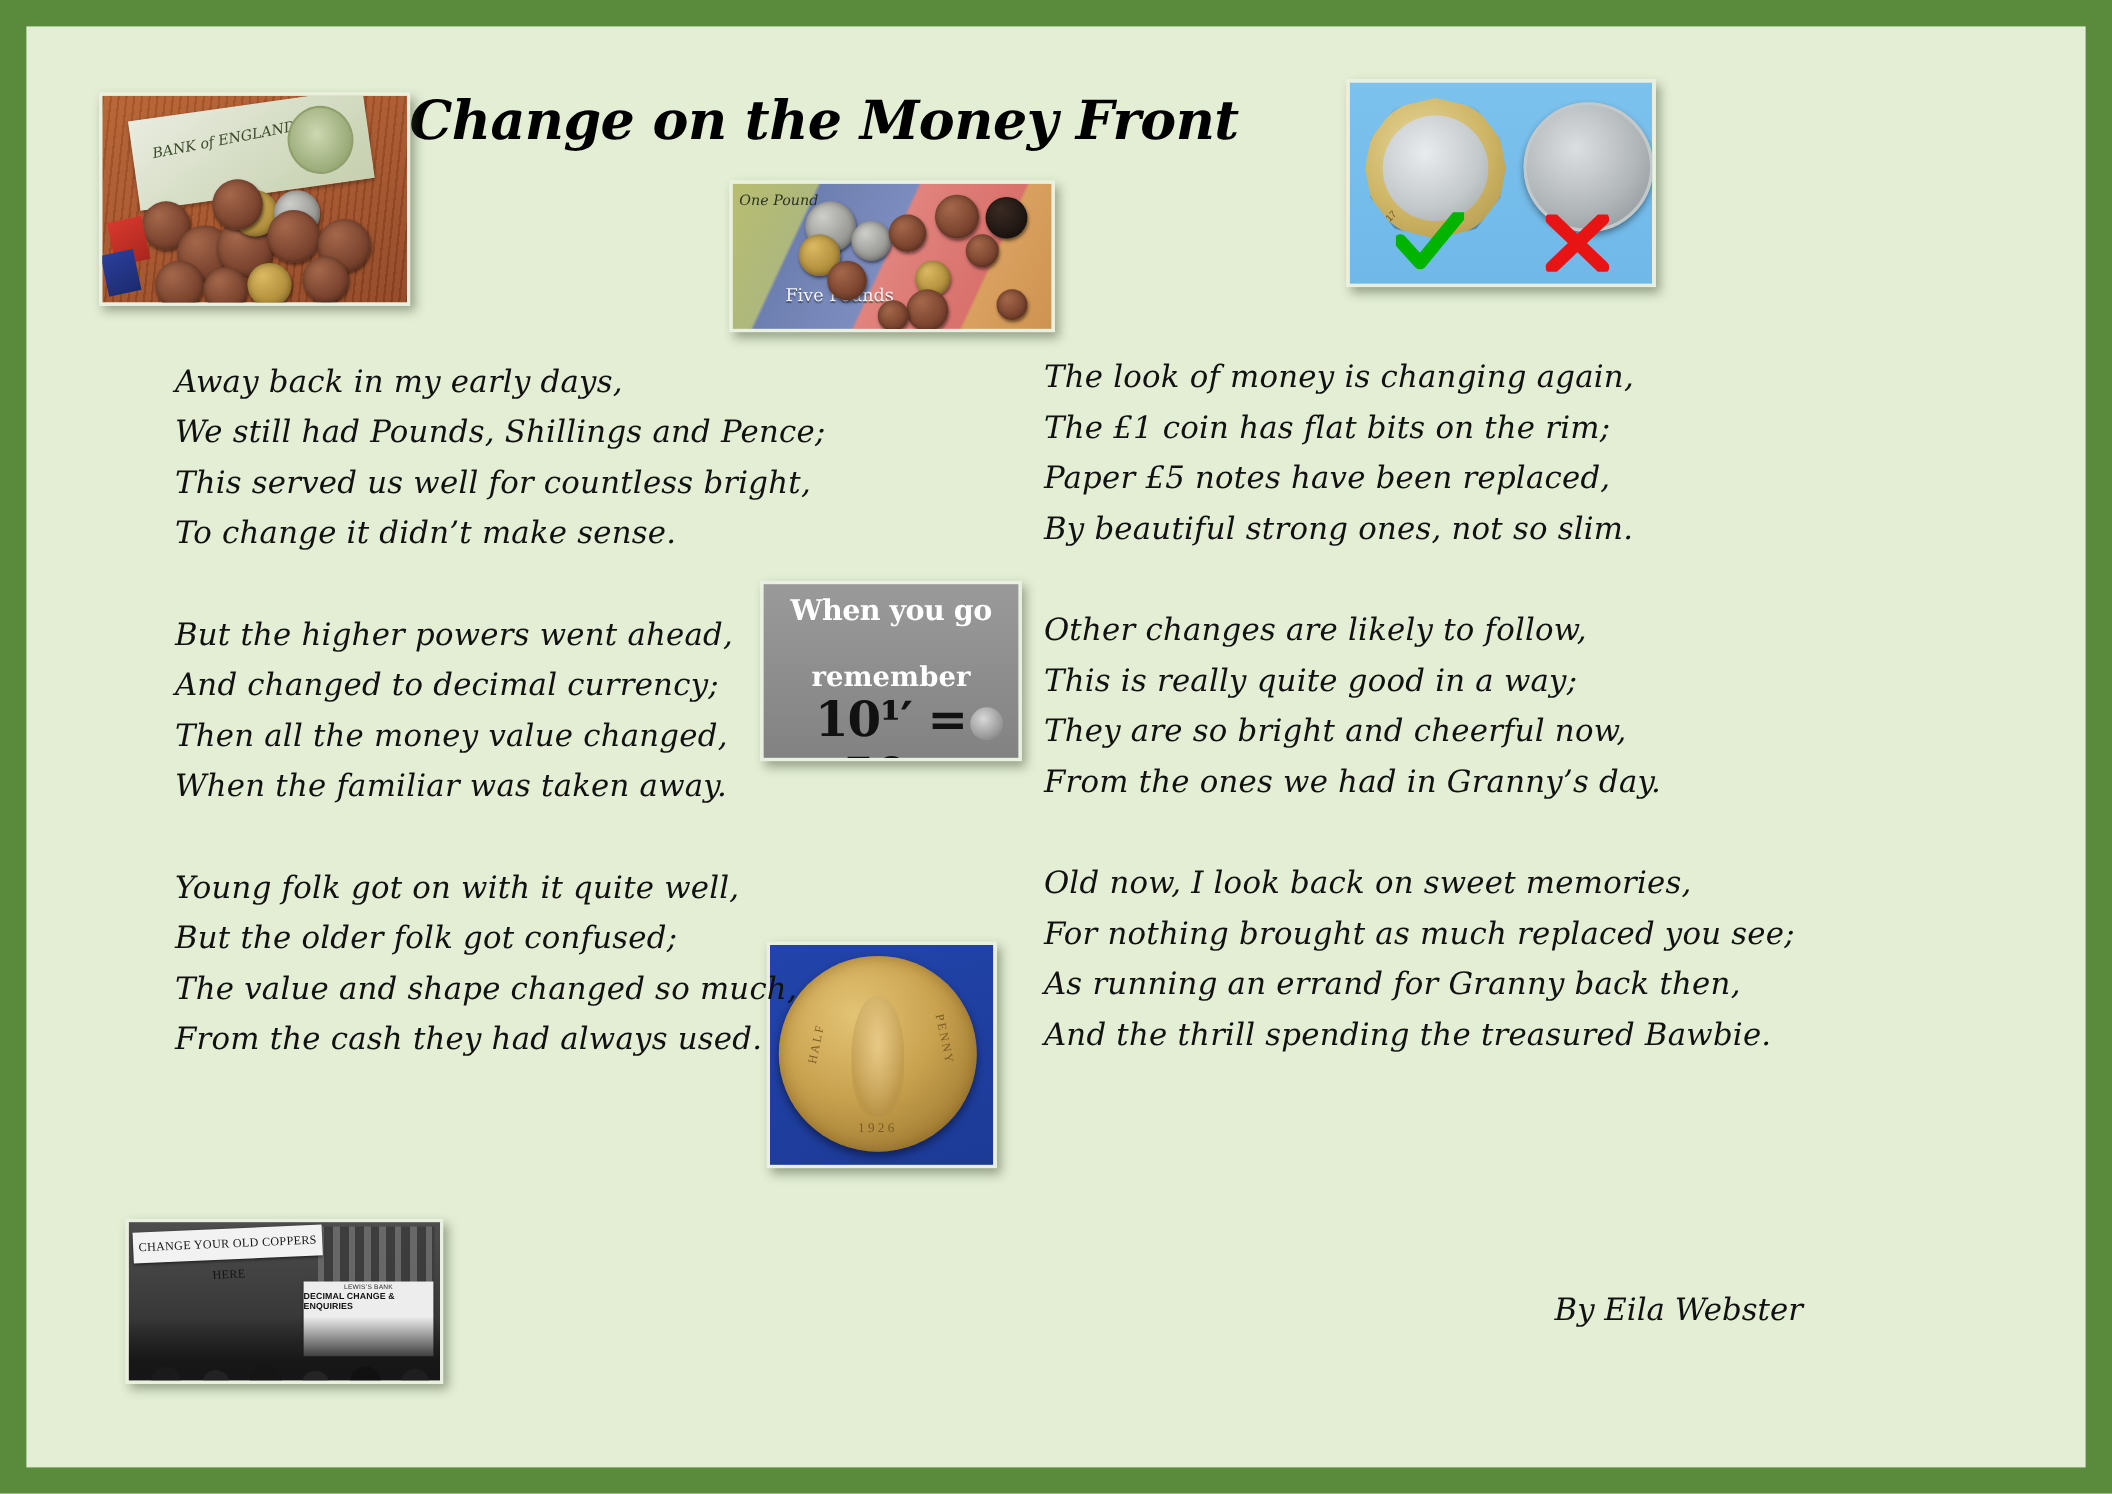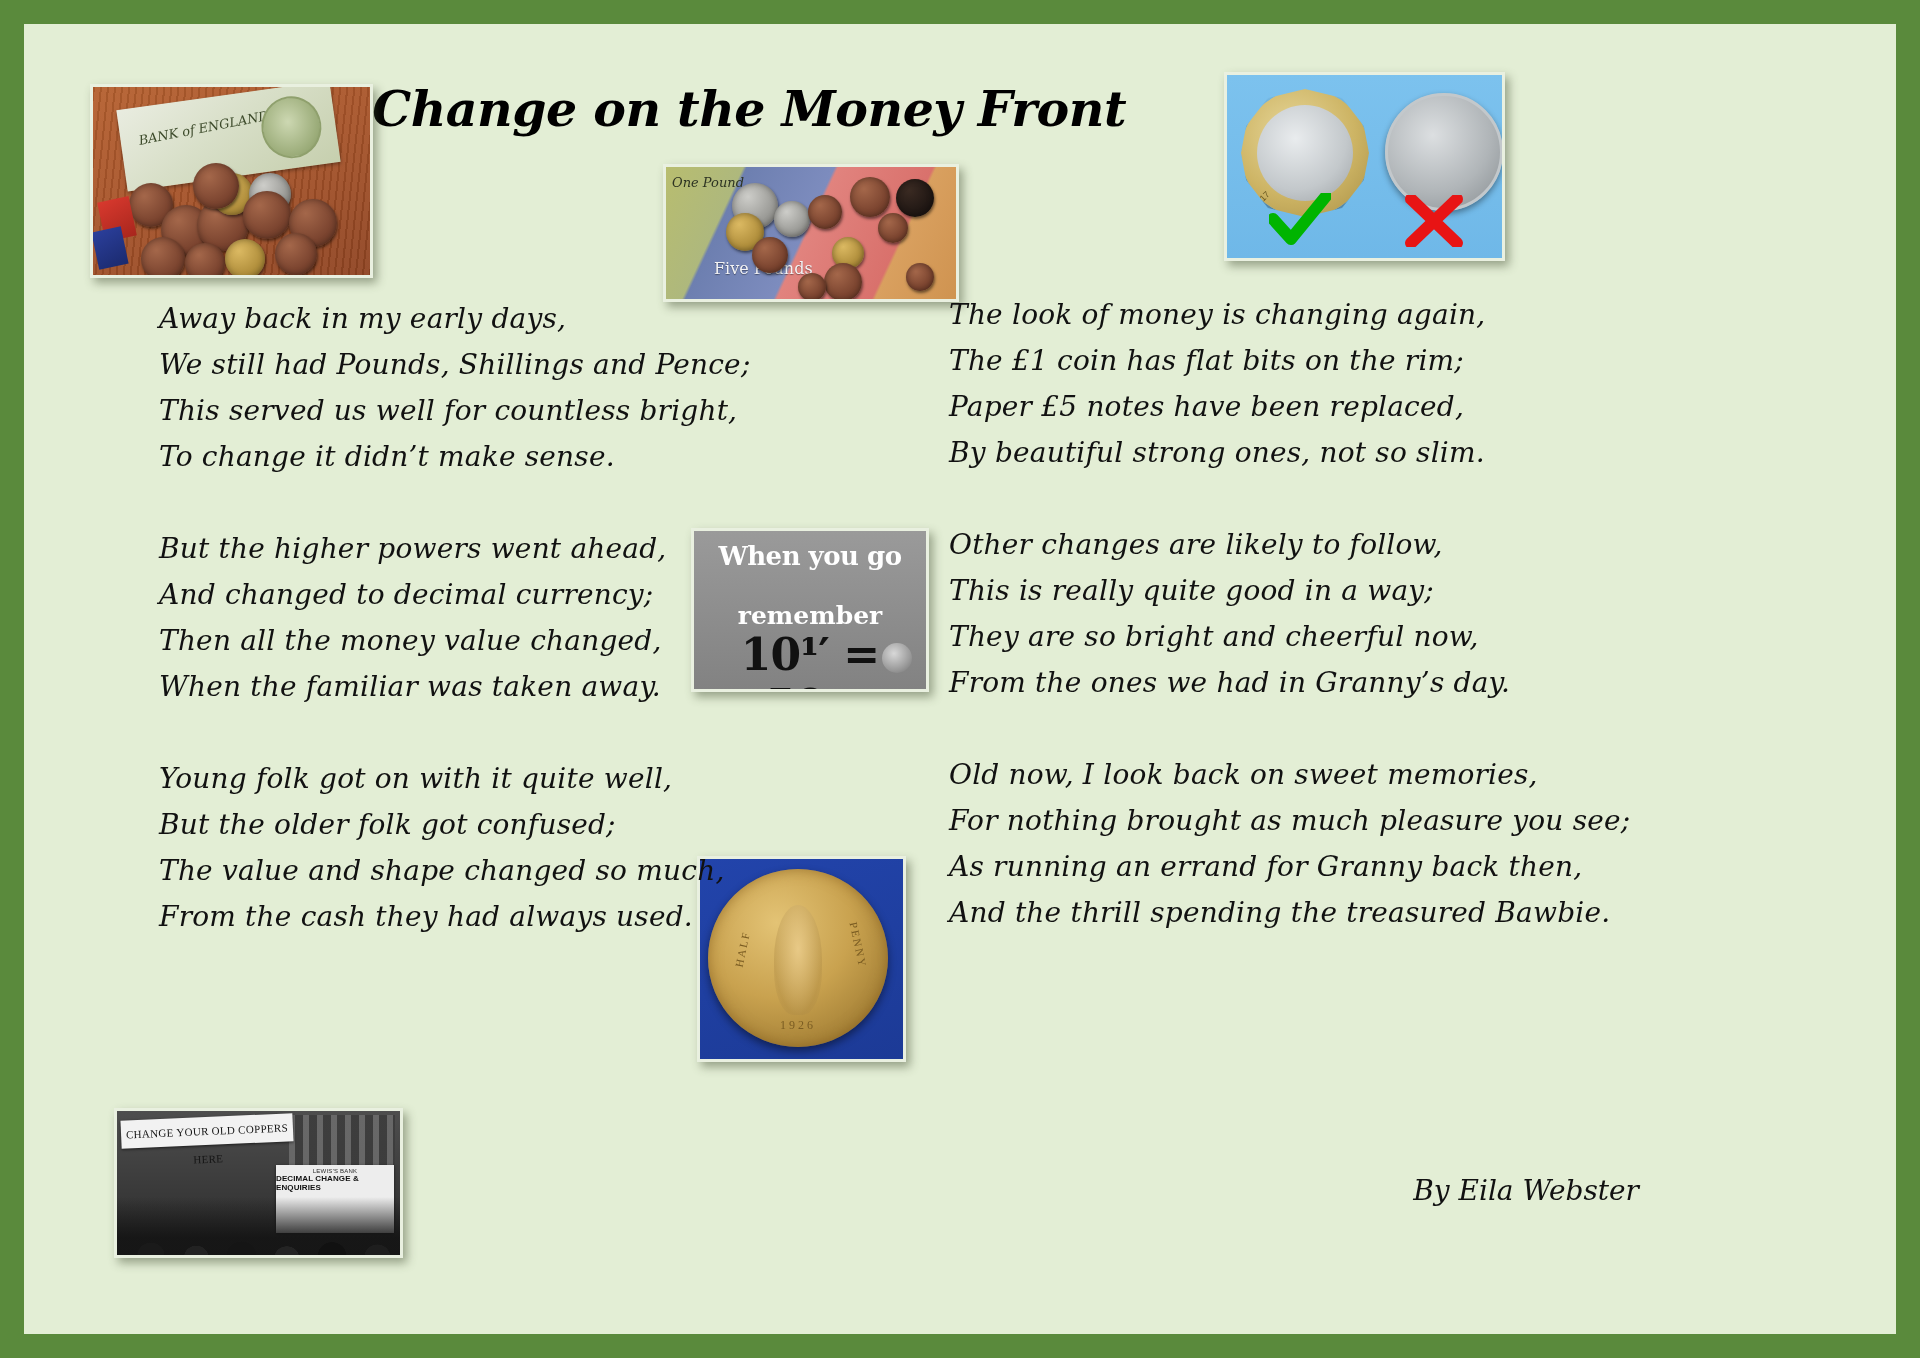--- a/index.html
+++ b/index.html
@@ -43,20 +43,21 @@
   }
 
   
   .poem-col {
     position: absolute;
     font-family: "DejaVu Serif", serif;
     font-style: italic;
     font-size: 28px;
     color: #111111;
     line-height: 1.0;
+    margin-top: 28px;
   }
   .poem-col.left  { left: 135px;  top: 272px; width: 640px; }
   .poem-col.right { left: 925px;  top: 268px; width: 700px; }
 
   .stanza { margin-bottom: 46px; }
   .stanza:last-child { margin-bottom: 0; }
   .line {
     height: 46px;
     line-height: 46px;
     white-space: nowrap;
@@ -397,21 +398,21 @@
         <div class="line">By beautiful strong ones, not so slim.</div>
       </div>
       <div class="stanza">
         <div class="line">Other changes are likely to follow,</div>
         <div class="line">This is really quite good in a way;</div>
         <div class="line">They are so bright and cheerful now,</div>
         <div class="line">From the ones we had in Granny’s day.</div>
       </div>
       <div class="stanza">
         <div class="line">Old now, I look back on sweet memories,</div>
-        <div class="line">For nothing brought as much pleasure you see;</div>
+        <div class="line">For nothing brought as much replaced you see;</div>
         <div class="line">As running an errand for Granny back then,</div>
         <div class="line">And the thrill spending the treasured Bawbie.</div>
       </div>
     </div>
 
     <div class="byline">By Eila Webster</div>
 
   </div>
 </div>
 

